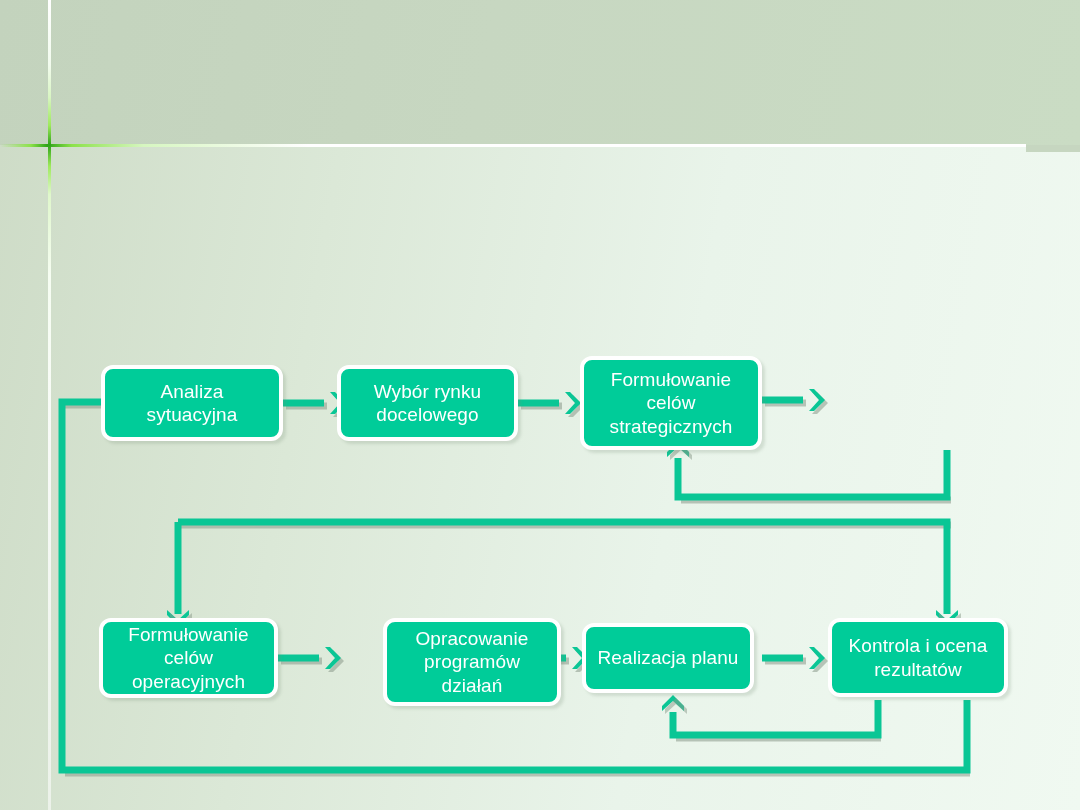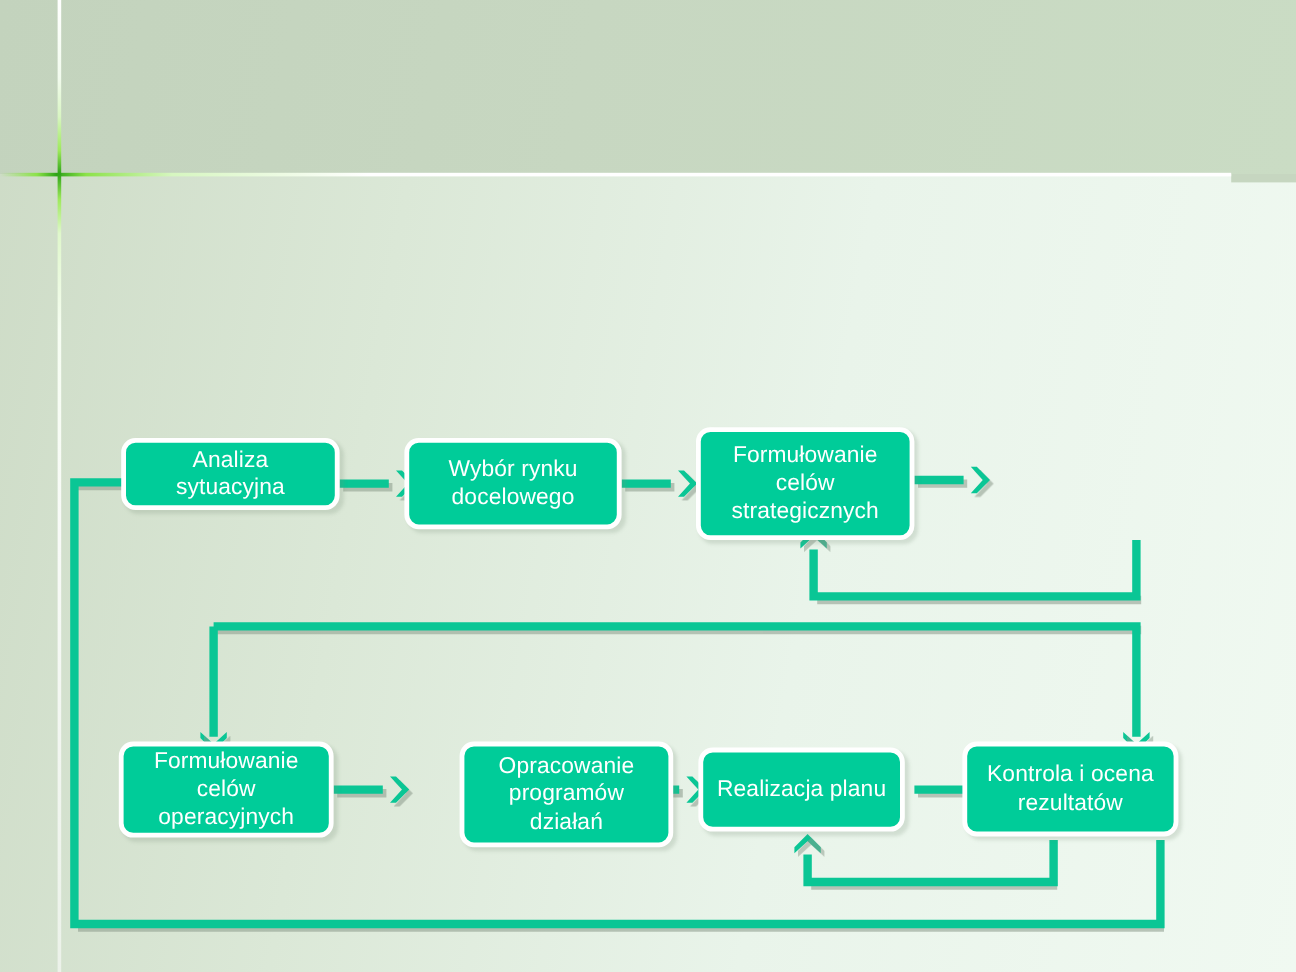--- a/index.html
+++ b/index.html
@@ -201,21 +201,21 @@
           </g>
         <g transform="translate(181,618) rotate(90)">
             <use href="#chev" x="0" y="0"></use>
           </g>
         <g transform="translate(950,618) rotate(90)">
             <use href="#chev" x="0" y="0"></use>
           </g>
       </g>
     </svg>
 
-    <div class="node" style="left:101px; top:365px; width:182px; height:60px;">
+    <div class="node" style="left:101px; top:365px; width:182px; height:76px;">
       <span>Analiza<br>sytuacyjna</span>
     </div>
 
     <div class="node" style="left:337px; top:365px; width:181px; height:76px;">
       <span>Wybór rynku<br>docelowego</span>
     </div>
 
     <div class="node" style="left:580px; top:356px; width:182px; height:94px;">
       <span>Formułowanie<br>celów<br>strategicznych</span>
     </div>
@@ -226,18 +226,18 @@
     </div>
 
     <div class="node" style="left:347px; top:618px; width:178px; height:88px;margin-left:36px;">
       <span>Opracowanie<br>programów<br>działań</span>
     </div>
 
     <div class="node" style="left:582px; top:623px; width:172px; height:70px;">
       <span>Realizacja planu</span>
     </div>
 
-    <div class="node" style="left:802px; top:618px; width:180px; height:79px;">
+    <div class="node" style="left:828px; top:618px; width:180px; height:79px;">
       <span>Kontrola i ocena<br>rezultatów</span>
     </div>
 
   </div>
 </div>
 
 </body></html>

